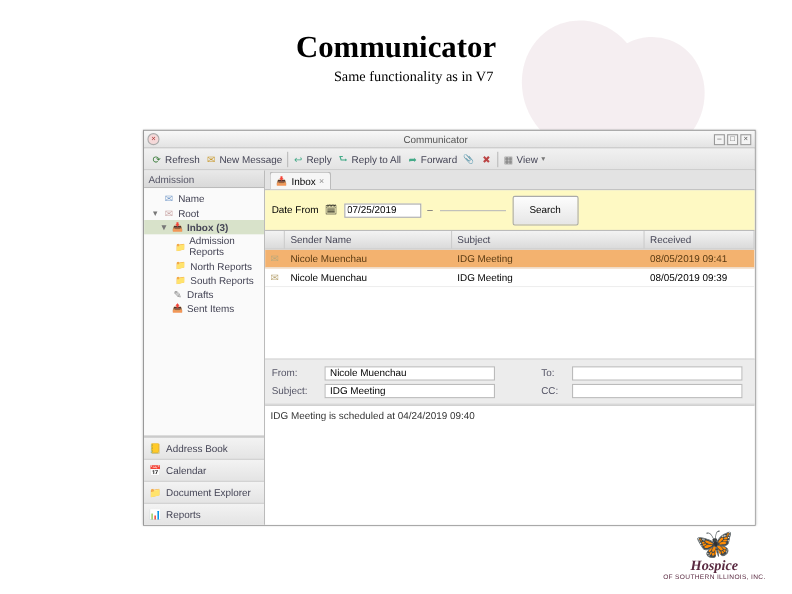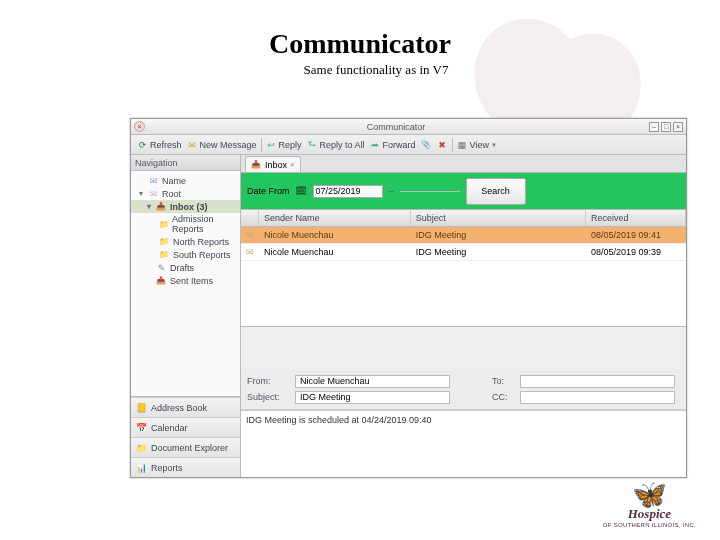--- a/index.html
+++ b/index.html
@@ -46,37 +46,37 @@
   .sb-item{height:20px;border-top:1px solid #ccc;display:flex;align-items:center;gap:4px;padding:0 5px;color:#445;cursor:pointer;background:linear-gradient(#f3f3f3,#e4e4e4);}
   .i-ab::before{content:"📒";font-size:9px;}
   .i-cal::before{content:"📅";font-size:9px;}
   .i-doc::before{content:"📁";font-size:9px;color:#6a8;}
   .i-rep::before{content:"📊";font-size:9px;}
 
   .main{flex:1;display:flex;flex-direction:column;background:#eee;}
   .tabs{height:18px;display:flex;align-items:flex-end;padding-left:4px;border-bottom:1px solid #bbb;background:#e3e3e3;}
   .tab{height:16px;border:1px solid #bbb;border-bottom:none;border-radius:3px 3px 0 0;background:#f6f6f6;display:flex;align-items:center;gap:3px;padding:0 5px;}
   .tab .x{font-size:8px;color:#888;cursor:pointer;}
-  .filter{height:20px;background:#22c55e;border-bottom:1px solid #bbb;display:flex;align-items:center;gap:6px;padding:18px 6px;}
+  .filter{height:20px;background:#fef9c3;border-bottom:1px solid #bbb;display:flex;align-items:center;gap:6px;padding:18px 6px;}
   .filter input.date{width:70px;height:13px;font-size:9px;border:1px solid #aaa;padding:0 2px;}
   .to{color:#556;}
   .btn{height:27px;min-width:60px;border:1px solid #aaa;border-radius:2px;background:linear-gradient(#fdfdfd,#e6e6e6);font-size:9px;display:flex;align-items:center;justify-content:center;cursor:pointer;}
   .gridhead{height:17px;background:linear-gradient(#f3f3f3,#dadada);border-bottom:1px solid #bbb;display:flex;}
   .col{border-right:1px solid #ccc;display:flex;align-items:center;padding:0 5px;color:#445;}
   .c0{width:18px;}
   .c1{flex:1.2;}
   .c2{flex:1.4;}
   .c3{width:100px;}
   .list{height:100px;background:#fff;border-bottom:1px solid #bbb;overflow:auto;}
   .row{height:17px;display:flex;border-bottom:1px solid #eee;cursor:pointer;}
   .row.selrow{background:#f3b26f;color:#5a3a12;}
   .row .cell{display:flex;align-items:center;padding:0 5px;}
   .envico::before{content:"✉";color:#bca97a;font-size:9px;}
   .preview{flex:1;display:flex;flex-direction:column;background:#eee;}
-  .pv-head{background:#ececec;border-bottom:1px solid #ccc;padding:4px 6px;margin-top:42px;}
+  .pv-head{background:#ececec;border-bottom:1px solid #ccc;padding:4px 6px;}
   .pv-row{display:flex;align-items:center;gap:6px;height:16px;}
   .pv-lbl{width:42px;color:#556;}
   .pv-box{flex:1;height:13px;border:1px solid #bbb;background:#fff;padding:0 4px;display:flex;align-items:center;max-width:155px;}
   .pv-spacer{width:30px;}
   .pv-body{flex:1;background:#fff;border-top:1px solid #ccc;padding:4px 5px;color:#333;}
 
   .logo { position:absolute; right:24px; bottom:12px; text-align:center; font-size:8px; color:#5a2a41; }
   .logo .bf{font-size:28px;line-height:22px;}
   .logo .name{font-style:italic;font-weight:bold;font-size:13px;font-family:"Times New Roman",serif;}
 </style>
@@ -137,21 +137,21 @@
     <div class="tb-item">
         <span class="ico i-view"></span>
         <span>View</span>
         <span class="down">▼</span>
       </div>
   </div>
 
   <div class="body">
     <div class="side">
       <div class="nav-head">
-          <span>Navigation</span>
+          <span>Admission</span>
         </div>
       <div class="tree">
         <div class="node">
             <span class="tw"></span>
             <span class="nic i-mail"></span>
             <span>Name</span>
           </div>
         <div class="node" style="padding-left:6px">
             <span class="tw">▾</span>
             <span class="nic i-root"></span>

